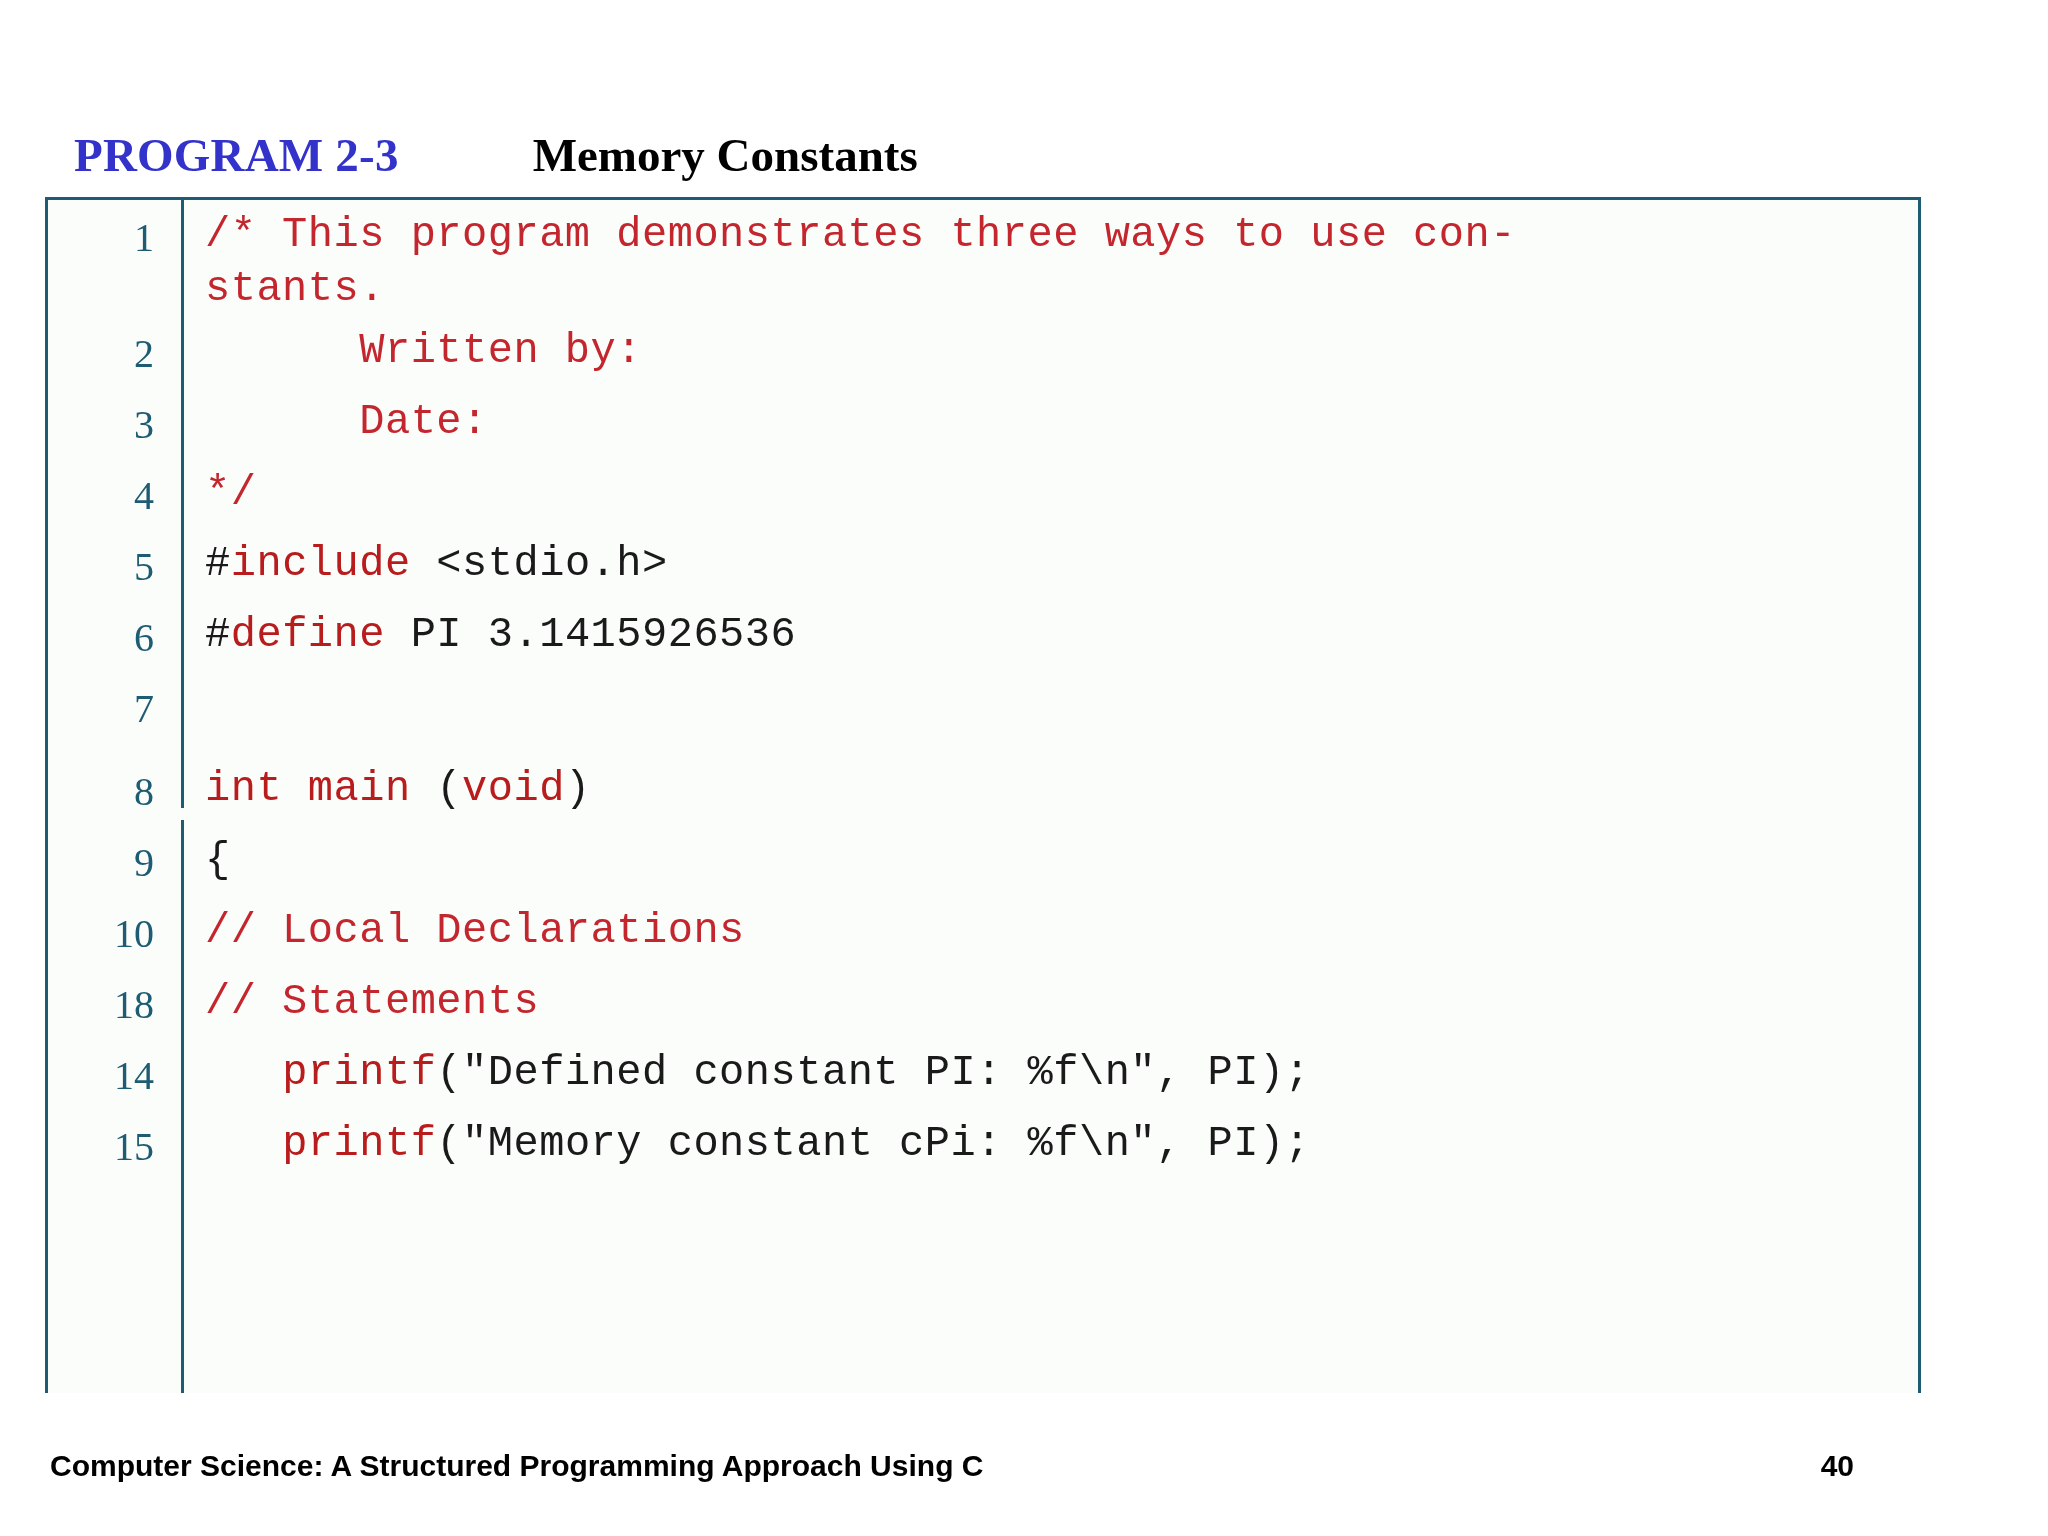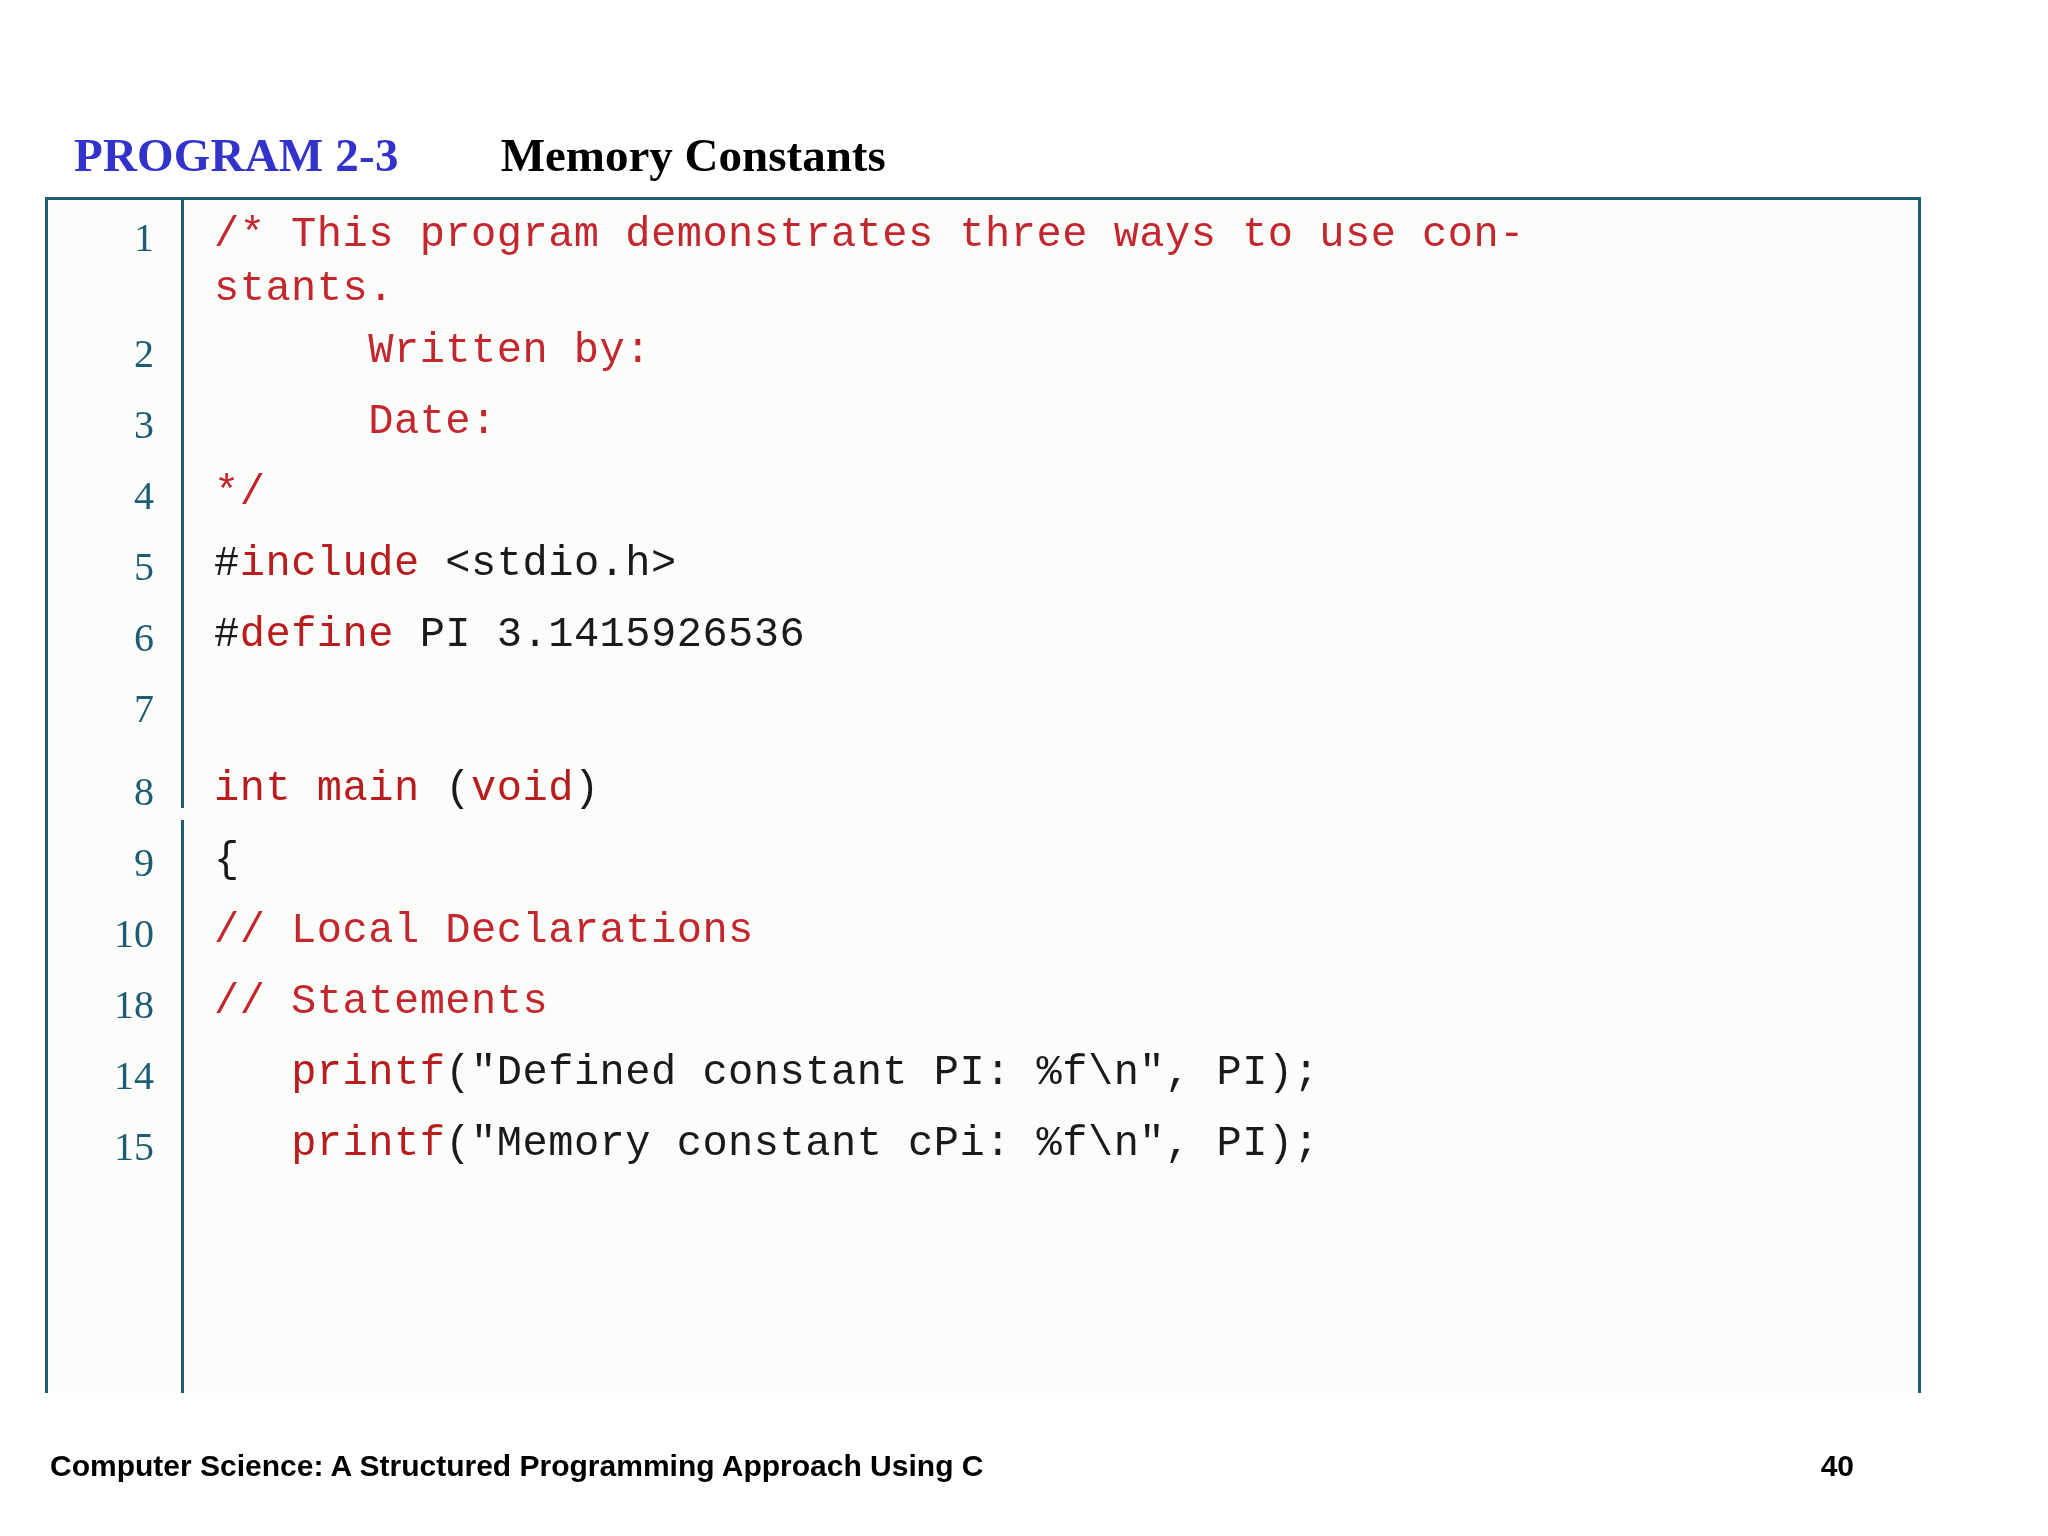--- a/index.html
+++ b/index.html
@@ -32,20 +32,21 @@
     font-size: 47px;
     letter-spacing: 0.2px;
     color: #3333cc;
   }
   .title-gap { width: 62px; display: inline-block; }
   .title-name {
     font-family: "Liberation Serif", serif;
     font-weight: bold;
     font-size: 47px;
     color: #000000;
+    margin-left: 32px;
   }
 
   
   .code-box {
     position: absolute;
     left: 45px;
     top: 197px;
     width: 1876px;
     height: 1196px;
     border-top: 3px solid #1d5c72;
@@ -105,21 +106,21 @@
     padding-top: 12px;
     font-family: "Liberation Serif", serif;
     font-size: 40px;
     color: #1d5c72;
     line-height: 52px;
     user-select: none;
   }
 
   .codetext {
     flex: 1 1 auto;
-    padding-left: 33px;
+    padding-left: 24px;
     padding-top: 8px;
     font-family: "Liberation Mono", "DejaVu Sans Mono", monospace;
     font-size: 42px;
     line-height: 54px;
     color: #1a1a1a;
     white-space: pre-wrap;
     word-break: break-word;
     letter-spacing: 0.5px;
   }
 

